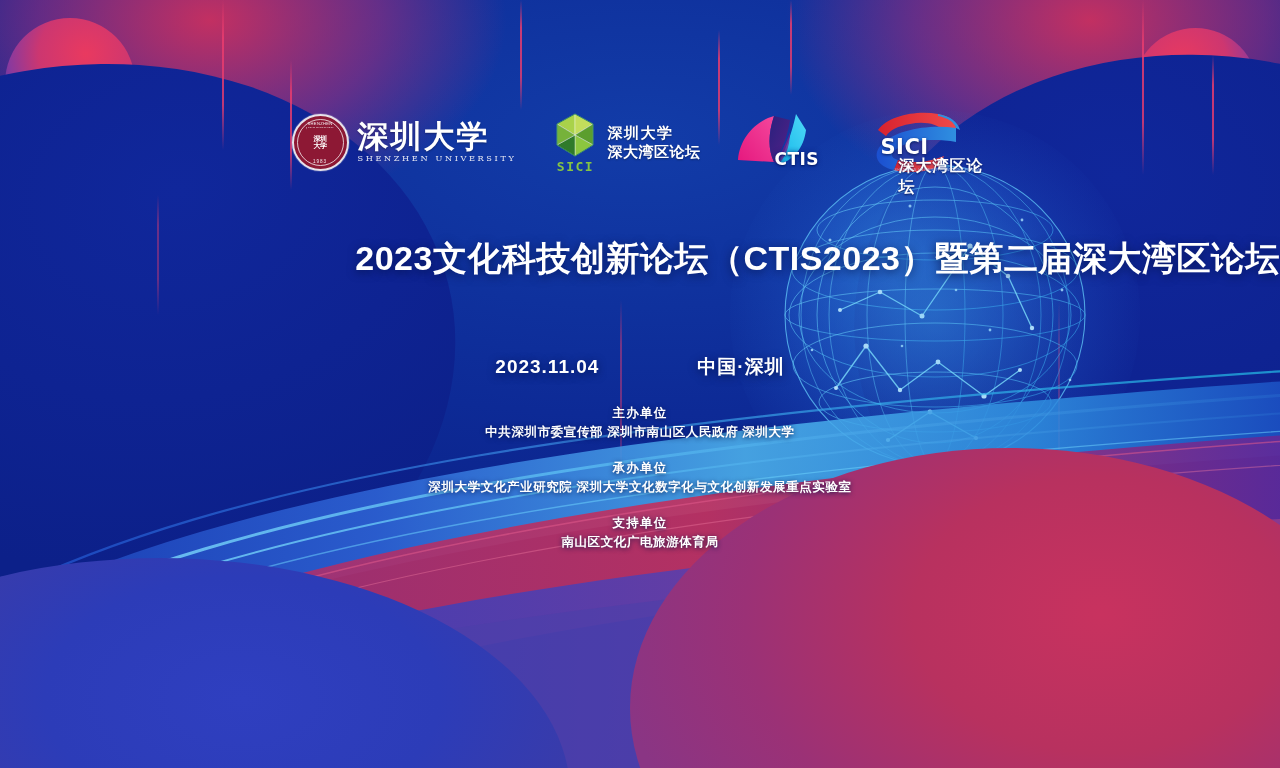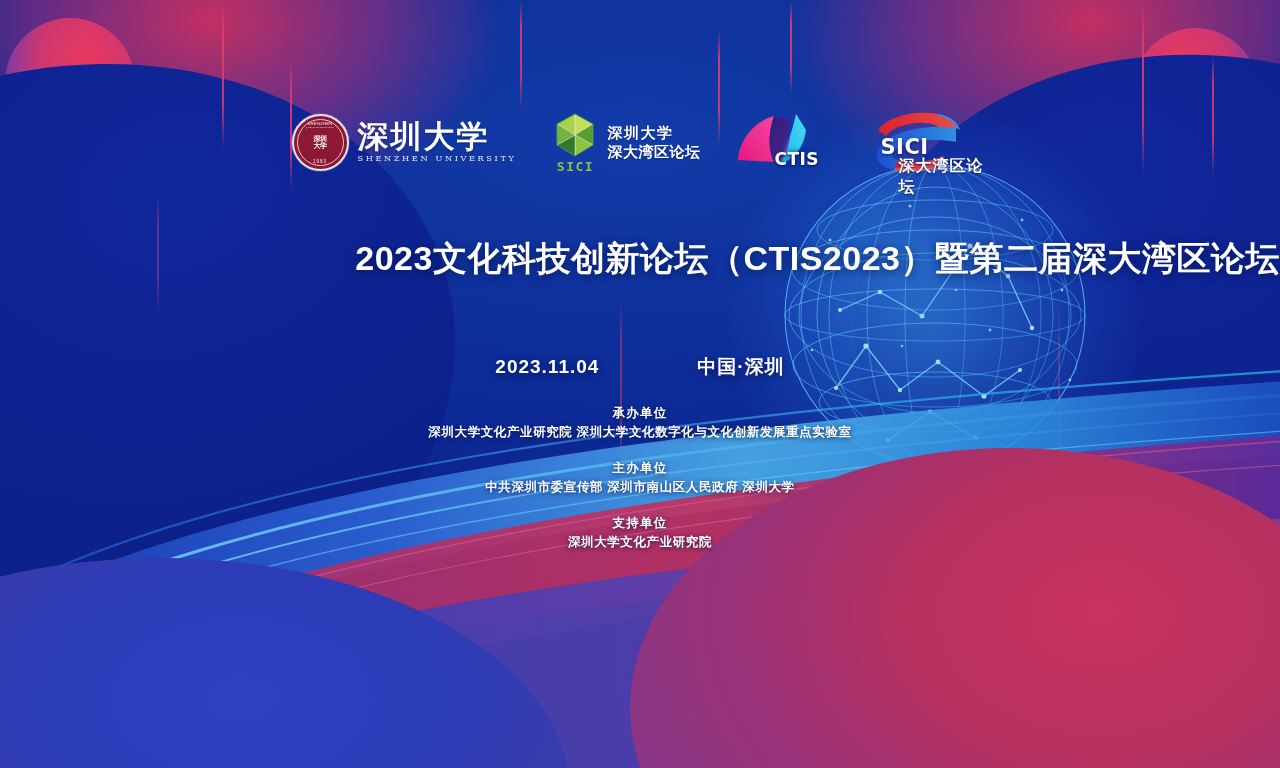--- a/index.html
+++ b/index.html
@@ -499,27 +499,27 @@
       <div class="title-1">2023文化科技创新论坛（CTIS2023）暨第二届深大湾区论坛</div>
     </div>
 
     <div id="meta-row">
       <div class="meta">2023.11.04</div>
       <div class="meta">中国·深圳</div>
     </div>
 
     <div id="org-block">
       <div class="org-group">
+        <div class="org-label">主办单位</div>
+        <div class="org-names">中共深圳市委宣传部  深圳市南山区人民政府  深圳大学</div>
+      </div>
+      <div class="org-group">
         <div class="org-label">承办单位</div>
         <div class="org-names">深圳大学文化产业研究院  深圳大学文化数字化与文化创新发展重点实验室</div>
       </div>
       <div class="org-group">
-        <div class="org-label">主办单位</div>
-        <div class="org-names">中共深圳市委宣传部  深圳市南山区人民政府  深圳大学</div>
-      </div>
-      <div class="org-group">
         <div class="org-label">支持单位</div>
-        <div class="org-names">深圳大学文化产业研究院</div>
+        <div class="org-names">南山区文化广电旅游体育局</div>
       </div>
     </div>
 
   </div>
 </div>
 
 </body></html>

